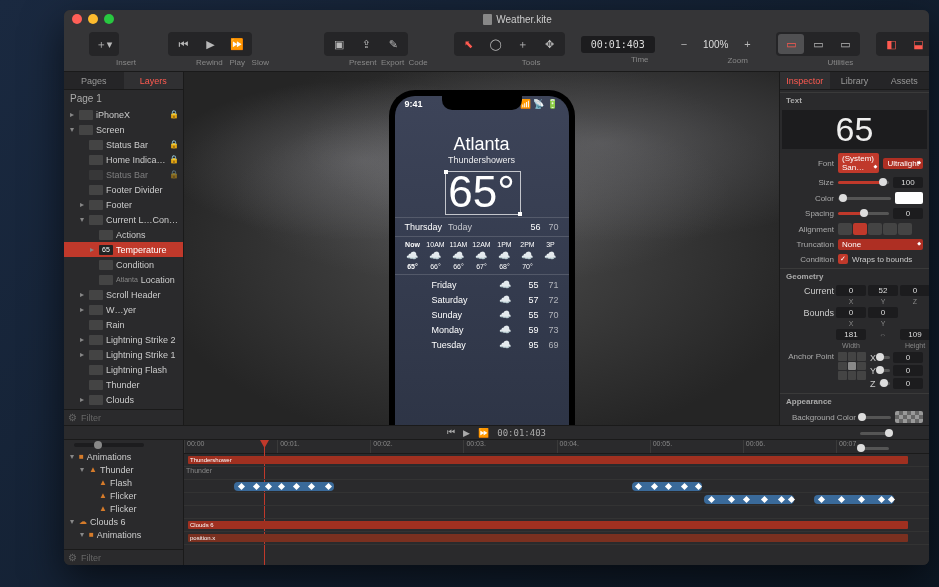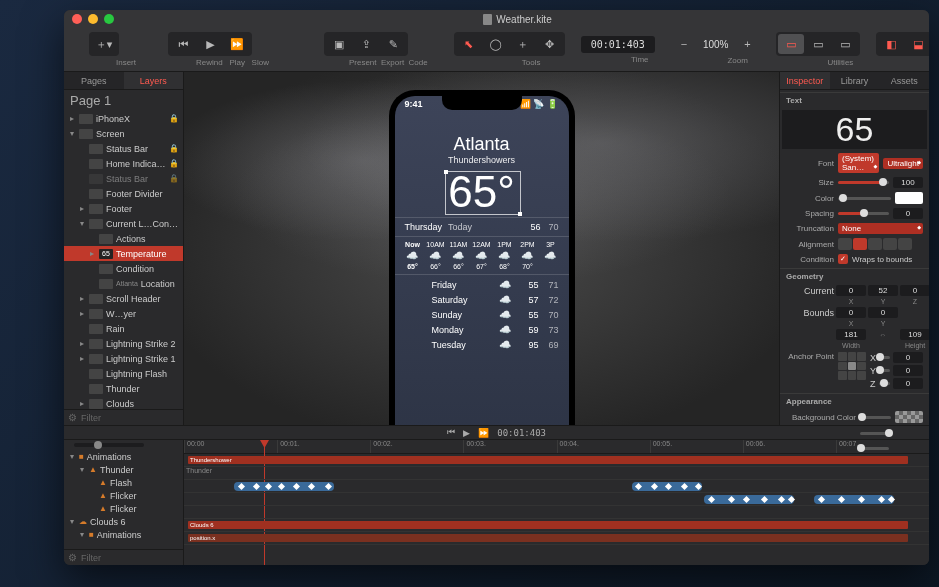--- a/index.html
+++ b/index.html
@@ -17,21 +17,21 @@
 .tbtn { width: 26px; height: 20px; display: flex; align-items: center; justify-content: center; color: #b8b8b8; font-size: 11px; border-radius: 3px; }
 .tbtn.on { background: #505052; }
 .tlabel { font-size: 8px; color: #888; padding-left: 44px; }
 .timecode { background: #1c1c1e; color: #ddd; font-family: monospace; padding: 3px 10px; border-radius: 3px; font-size: 10px; }
 .zoompct { color: #ddd; font-size: 10px; padding: 0 6px; }
 .content { flex: 1; display: flex; min-height: 0; }
 .leftpanel { width: 120px; background: #2a2a2c; border-right: 1px solid #1a1a1a; display: flex; flex-direction: column; font-size: 10px; color: #ccc; }
 .tabs { display: flex; height: 18px; border-bottom: 1px solid #1a1a1a; }
 .tab { flex: 1; text-align: center; line-height: 18px; font-size: 9px; color: #999; background: #252527; }
 .tab.active { background: #303032; color: #ff5a50; }
-.page-hdr { padding: 3px 6px; font-size: 13px; color: #aaa; }
+.page-hdr { padding: 3px 6px; font-size: 10px; color: #aaa; }
 .tree { flex: 1; overflow: auto; }
 .node { display: flex; align-items: center; padding: 1px 4px; height: 15px; gap: 3px; white-space: nowrap; }
 .node.sel { background: #c0392b; color: #fff; }
 .disclose { width: 8px; color: #888; font-size: 8px; text-align: center; }
 .thumb { width: 14px; height: 10px; background: #444; border-radius: 1px; flex-shrink: 0; }
 .thumb.tmp { background: #222; display: flex; align-items: center; justify-content: center; color: #fff; font-size: 7px; }
 .node span.lbl { flex: 1; overflow: hidden; text-overflow: ellipsis; font-size: 9px; }
 .lock { font-size: 8px; color: #666; }
 .filter { height: 16px; border-top: 1px solid #1a1a1a; display: flex; align-items: center; padding: 0 4px; gap: 4px; color: #666; font-size: 9px; }
 .gear { font-size: 10px; }
@@ -431,32 +431,32 @@
           <div class="ilbl">Color</div>
           <div class="slider" style="--p:10%"></div>
           <div class="swatch"></div>
         </div>
       <div class="irow">
           <div class="ilbl">Spacing</div>
           <div class="slider red" style="--p:50%"></div>
           <div class="numfield">0</div>
         </div>
       <div class="irow">
+          <div class="ilbl">Alignment</div>
+          <div class="align ival">
+            <div></div>
+            <div class="on"></div>
+            <div></div>
+            <div></div>
+            <div></div>
+          </div>
+        </div>
+      <div class="irow">
           <div class="ilbl">Truncation</div>
           <div class="mini-select dark">None</div>
-        </div>
-      <div class="irow">
-          <div class="ilbl">Alignment</div>
-          <div class="align ival">
-            <div></div>
-            <div class="on"></div>
-            <div></div>
-            <div></div>
-            <div></div>
-          </div>
         </div>
       <div class="irow">
           <div class="ilbl">Condition</div>
           <span class="checkbox">✓</span>
           <span style="font-size:8px">Wraps to bounds</span>
         </div>
 
       <div class="sect">Geometry</div>
       <div class="xyz-grid">
         <div class="ilbl" style="text-align:right">Current</div>

